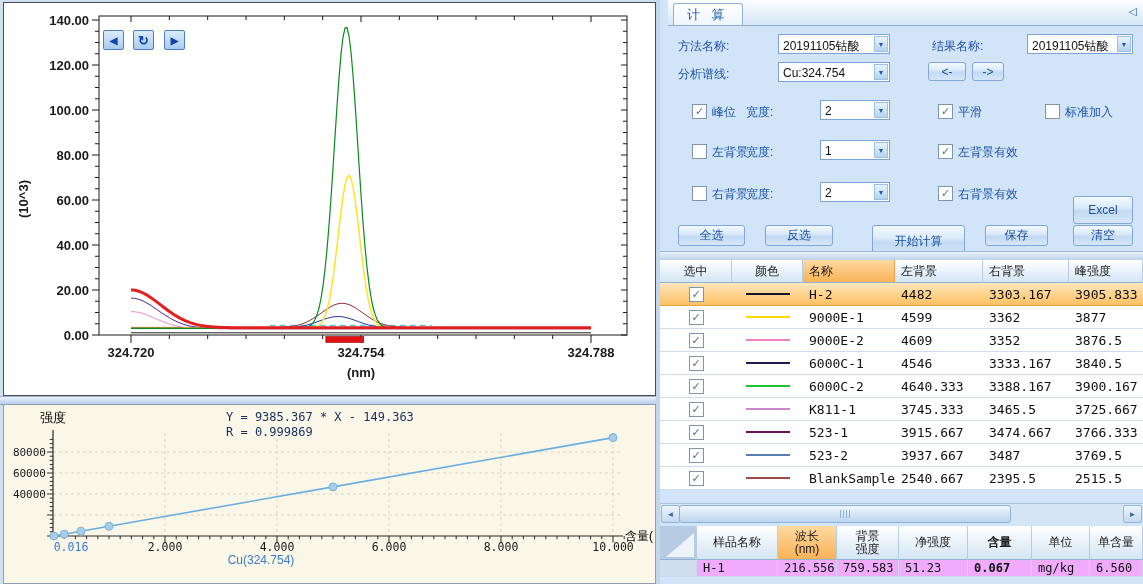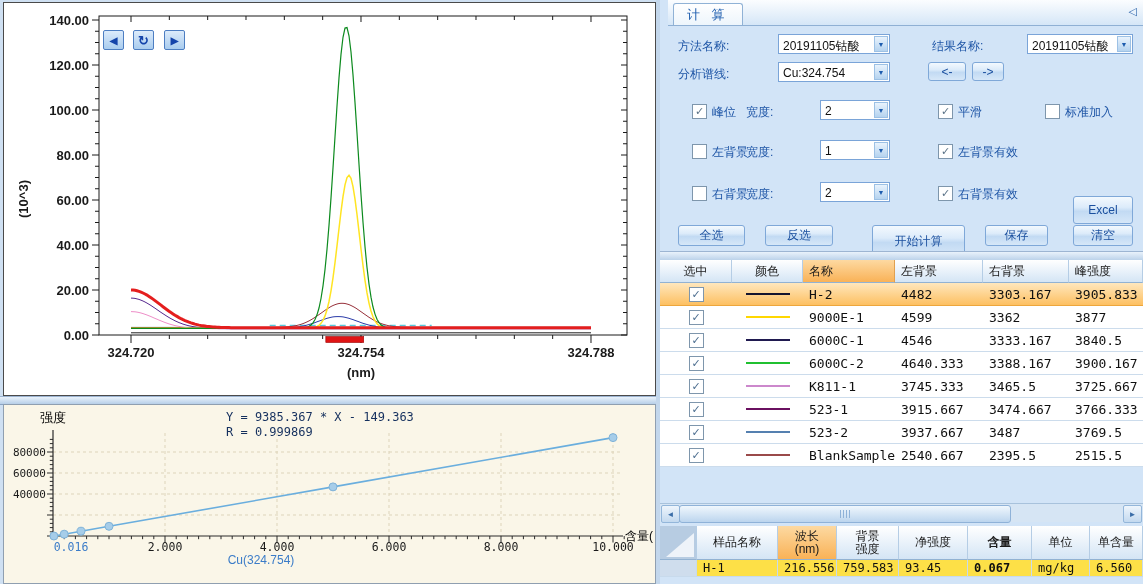--- a/index.html
+++ b/index.html
@@ -57,21 +57,21 @@
   .cb2.on::after{content:"\2713";}
   
   #t1scroll{position:absolute;top:503px;left:0;width:483px;height:19px;background:#d6e5f4;border-top:1px solid #a8c2dc;box-sizing:border-box;}
   .sarrow{position:absolute;top:1px;width:17px;height:16px;background:linear-gradient(#eef5fc,#c3d9ef);border:1px solid #93b6da;
           border-radius:2px;color:#3a6da8;font-size:8px;display:flex;align-items:center;justify-content:center;cursor:pointer;}
   #sthumb{position:absolute;left:19px;top:1px;width:330px;height:16px;background:linear-gradient(#f0f7fd,#bcd5ee);
           border:1px solid #8fb2d8;border-radius:3px;cursor:grab;}
   #sthumb::after{content:"";position:absolute;left:50%;top:4px;width:10px;height:8px;margin-left:-5px;
           background:repeating-linear-gradient(90deg,#8fb2d8 0 1px,transparent 1px 3px);}
   
-  #sample-table{position:absolute;top:526px;left:0;width:483px;background:#fde047;}
+  #sample-table{position:absolute;top:526px;left:0;width:483px;background:#f0abfc;}
   .thead2{display:flex;height:34px;}
   .hc2{box-sizing:border-box;background:linear-gradient(#ffffff,#d4e5f5);border-right:1px solid #b5cde5;border-bottom:1px solid #92b2d2;
        font-size:12px;line-height:13px;color:#1a1a1a;display:flex;align-items:center;justify-content:center;
        text-align:center;white-space:pre-line;}
   .hc2.orange{background:linear-gradient(#fdd9a1,#f9b257);}
   .corner{position:relative;background:#b7cce2;}
   .corner::after{content:"";position:absolute;right:2px;bottom:2px;width:0;height:0;
        border-style:solid;border-width:0 0 24px 28px;border-color:transparent transparent #eef3f9 transparent;}
   .trow2{display:flex;height:17px;}
   .tc2{box-sizing:border-box;display:flex;align-items:center;padding-left:6px;font-size:12px;color:#101010;
@@ -445,20 +445,32 @@
             <div class="tc c2 num">9000E-1</div>
             <div class="tc c3 num">4599</div>
             <div class="tc c4 num">3362</div>
             <div class="tc c5 num">3877</div>
           </div>
           <div class="trow">
             <div class="tc c0">
               <span class="cb2 on"></span>
             </div>
             <div class="tc c1">
+              <span class="swatch" style="background: rgb(240, 128, 192);"></span>
+            </div>
+            <div class="tc c2 num">9000E-2</div>
+            <div class="tc c3 num">4609</div>
+            <div class="tc c4 num">3352</div>
+            <div class="tc c5 num">3876.5</div>
+          </div>
+          <div class="trow">
+            <div class="tc c0">
+              <span class="cb2 on"></span>
+            </div>
+            <div class="tc c1">
               <span class="swatch" style="background: rgb(32, 26, 80);"></span>
             </div>
             <div class="tc c2 num">6000C-1</div>
             <div class="tc c3 num">4546</div>
             <div class="tc c4 num">3333.167</div>
             <div class="tc c5 num">3840.5</div>
           </div>
           <div class="trow">
             <div class="tc c0">
               <span class="cb2 on"></span>
@@ -542,20 +554,20 @@
         <div class="hc2 s4">净强度</div>
         <div class="hc2 s5">含量</div>
         <div class="hc2 s6">单位</div>
         <div class="hc2 s7">单含量</div>
       </div>
       <div class="trow2">
         <div class="tc2 s0 rowhead"></div>
         <div class="tc2 s1">H-1</div>
         <div class="tc2 s2">216.556</div>
         <div class="tc2 s3">759.583</div>
-        <div class="tc2 s4">93.45</div>
+        <div class="tc2 s4">51.23</div>
         <div class="tc2 s5">0.067</div>
         <div class="tc2 s6">mg/kg</div>
         <div class="tc2 s7">6.560</div>
       </div>
     </div>
   </div>
 </div>
 
 </body></html>

